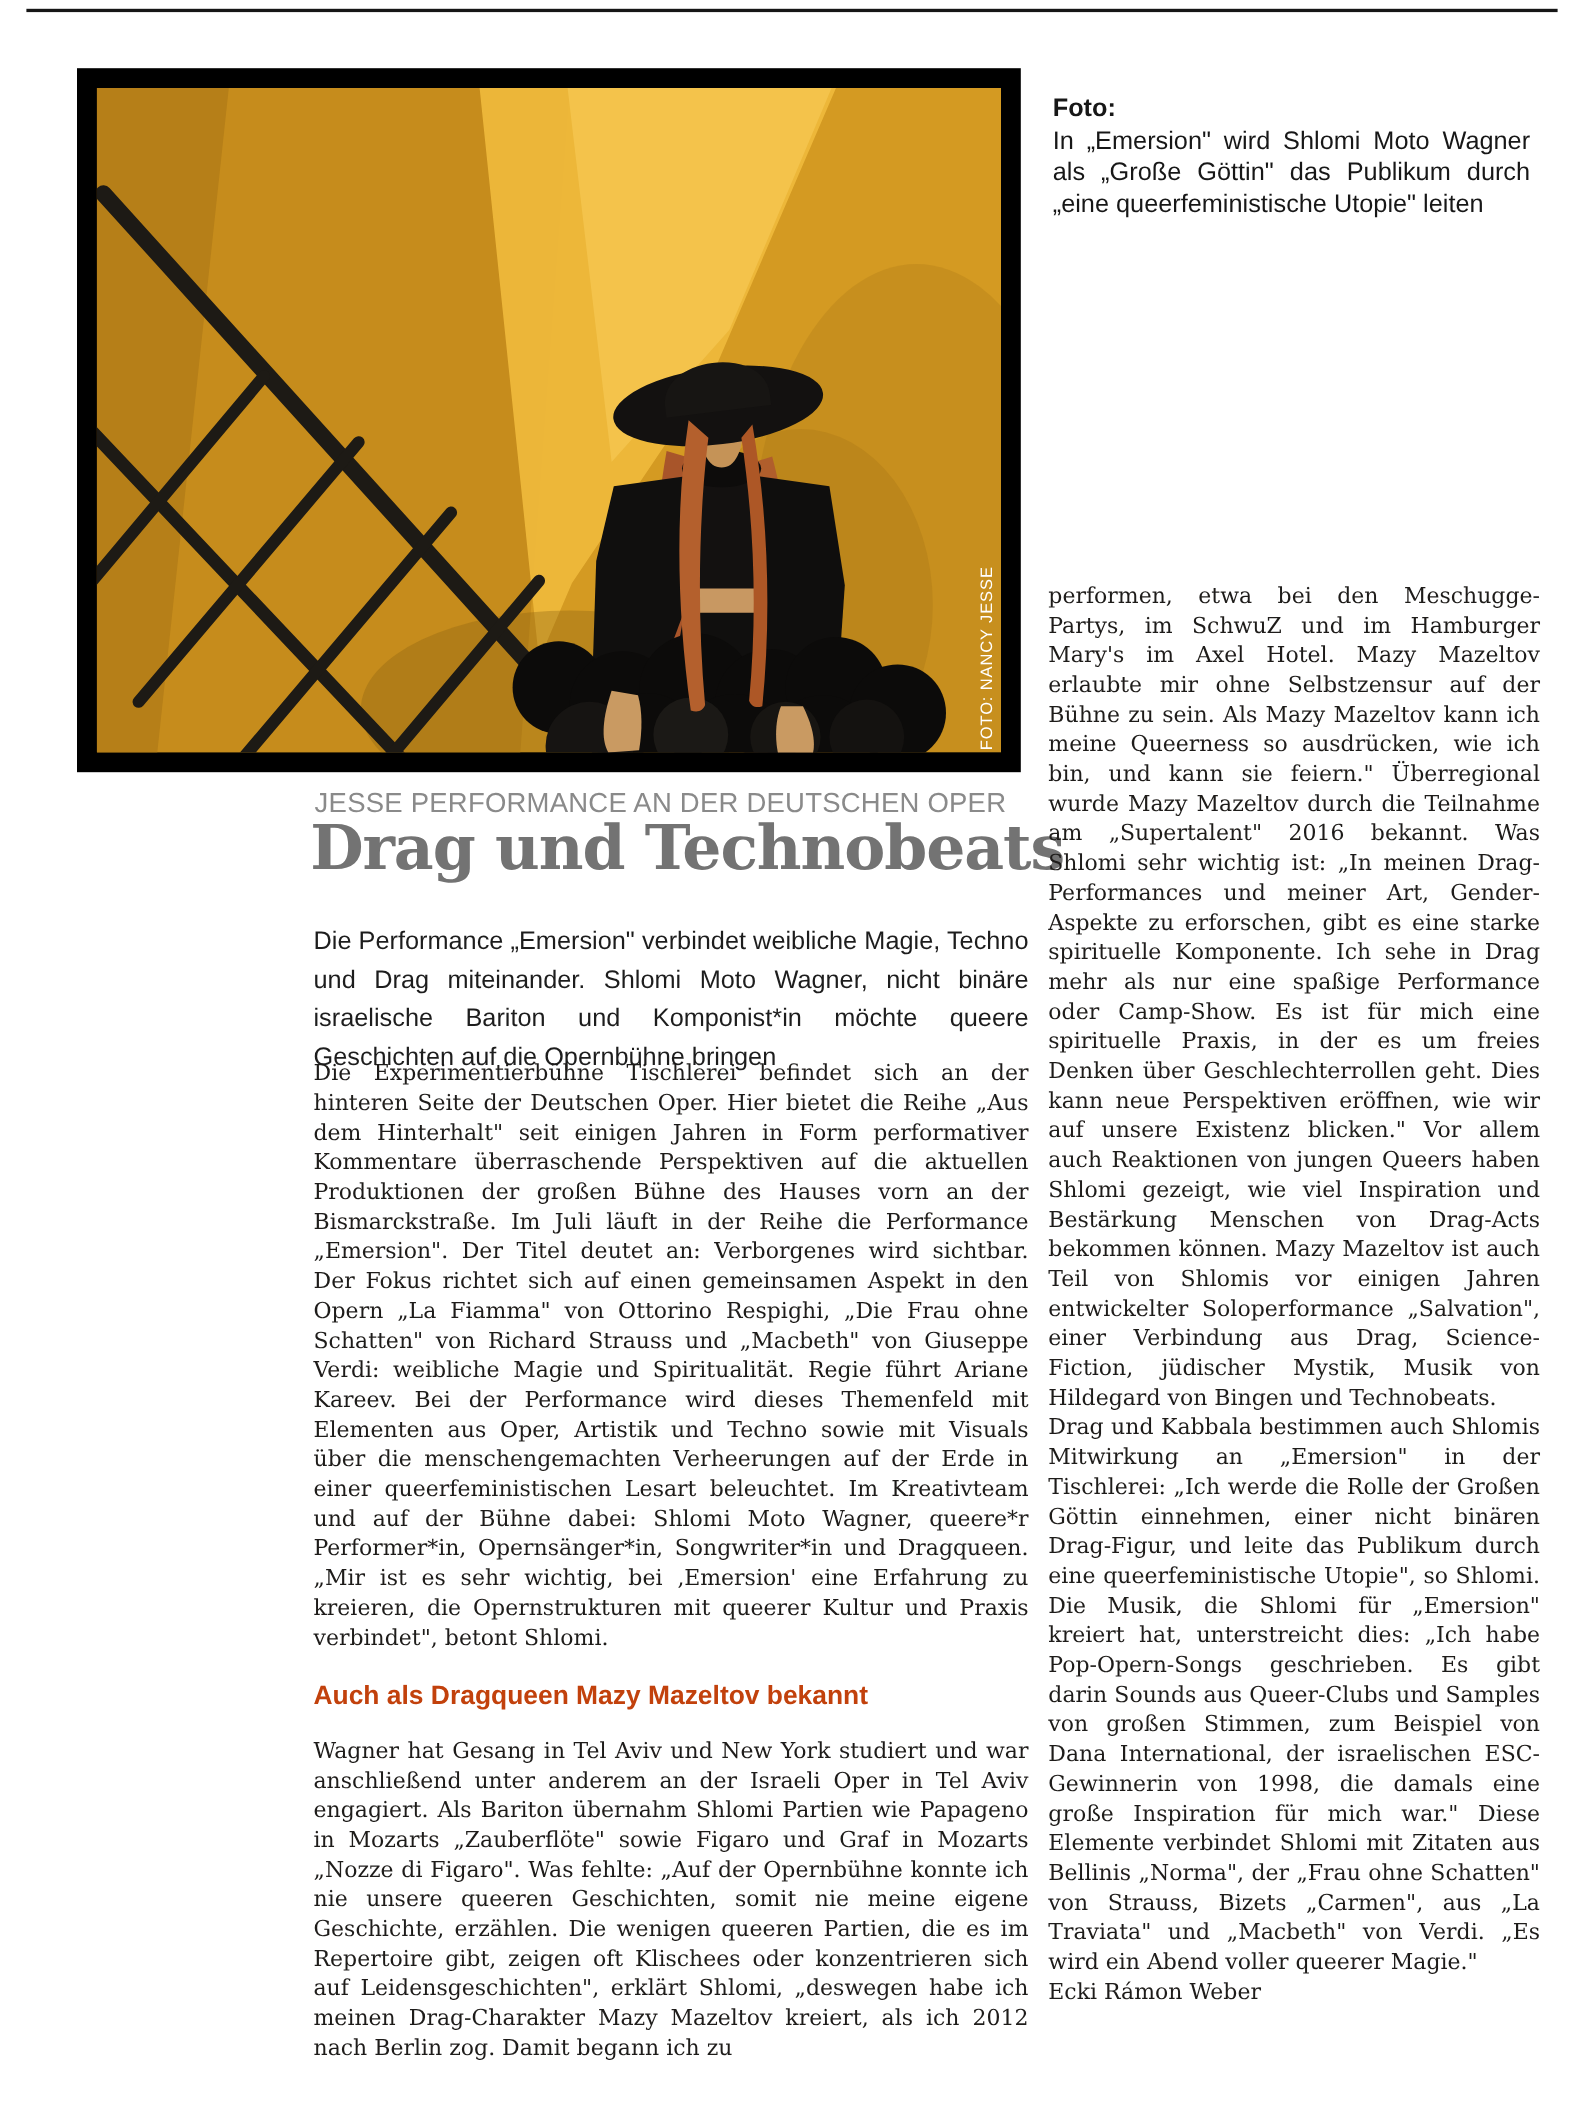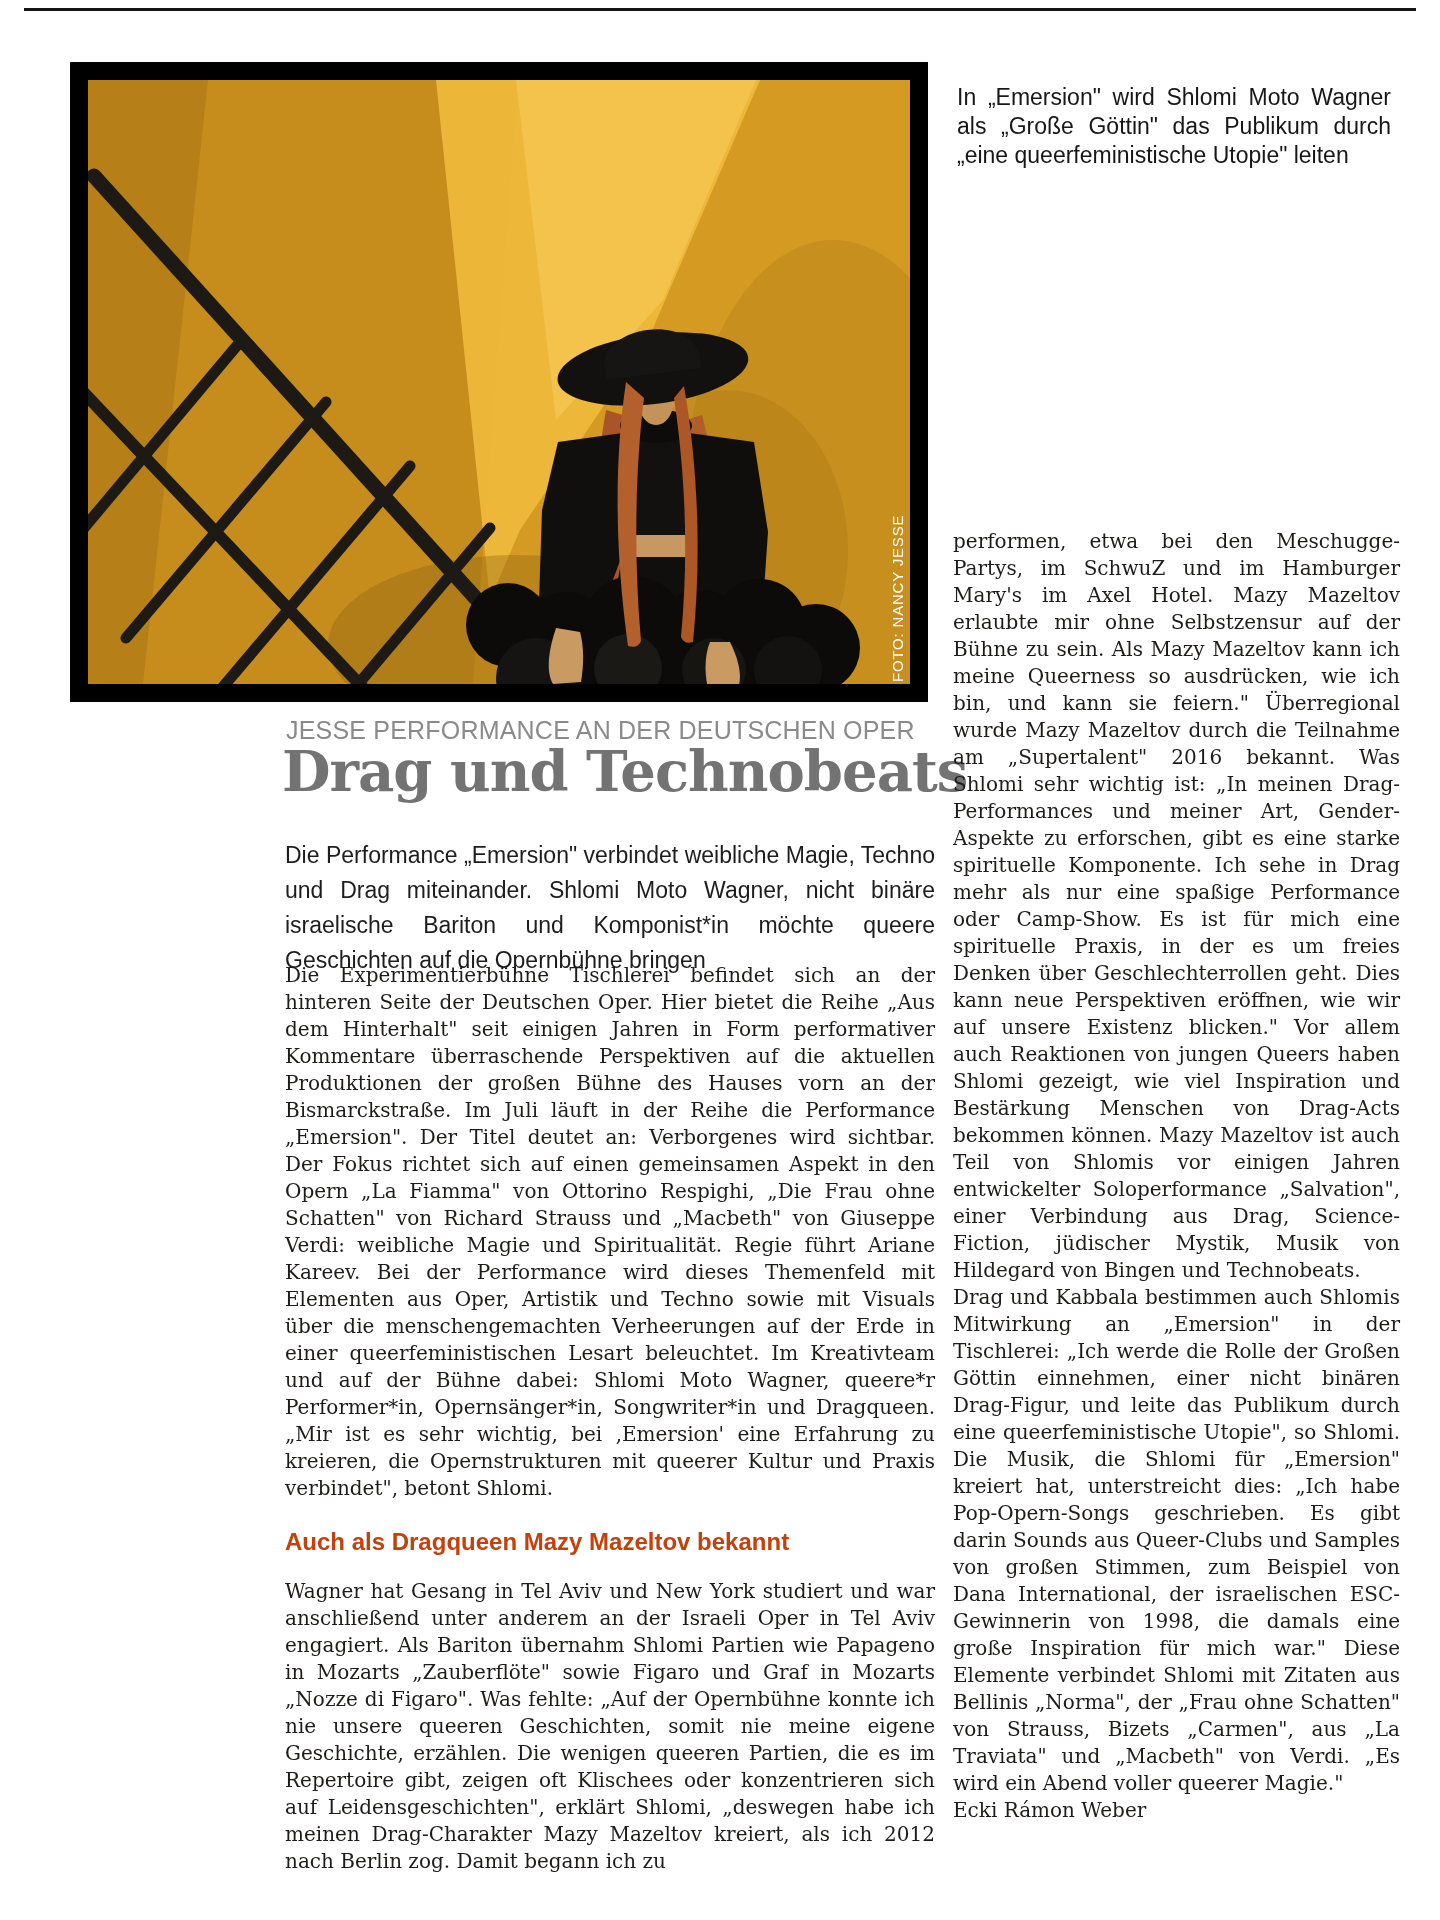--- a/index.html
+++ b/index.html
@@ -152,20 +152,21 @@
         <path d="M596,306 C611,392 613,482 605,562 C599,564 595,562 593,557 C601,472 597,392 586,318 Z" fill="#ad5726"></path>
 
         <path d="M468,548 C460,572 458,592 465,604 L493,602 C496,584 496,566 492,552 Z" fill="#c99a62"></path>
         <path d="M642,562 C652,582 654,598 650,608 L620,608 C616,592 617,574 622,562 Z" fill="#c99a62"></path>
       </g>
     </svg>
     <span class="photo-credit">FOTO: NANCY JESSE</span>
   </div>
 
   <div class="caption">
+    <p class="cap-label">Foto:</p>
     <p class="cap-text">In „Emersion" wird Shlomi Moto Wagner als „Große Göttin" das Publikum durch „eine queerfeministische Utopie" leiten</p>
   </div>
 
   <div class="kicker">JESSE PERFORMANCE AN DER DEUTSCHEN OPER</div>
   <h1 class="headline" style="margin:0;">Drag und Technobeats</h1>
   <div class="standfirst">Die Performance „Emersion" verbindet weibliche Magie, Techno und Drag miteinander. Shlomi Moto Wagner, nicht binäre israelische Bariton und Komponist*in möchte queere Geschichten auf die Opernbühne bringen</div>
 
 
   <div class="body-col col-main" lang="de">
     <p>Die Experimentierbühne Tischlerei befindet sich an der hinteren Seite der Deutschen Oper. Hier bietet die Reihe „Aus dem Hinterhalt" seit einigen Jahren in Form performativer Kommentare überraschende Perspektiven auf die aktuellen Produktionen der großen Bühne des Hauses vorn an der Bismarckstraße. Im Juli läuft in der Reihe die Performance „Emersion". Der Titel deutet an: Verborgenes wird sichtbar. Der Fokus richtet sich auf einen gemeinsamen Aspekt in den Opern „La Fiamma" von Ottorino Respighi, „Die Frau ohne Schatten" von Richard Strauss und „Macbeth" von Giuseppe Verdi: weibliche Magie und Spiritualität. Regie führt Ariane Kareev. Bei der Performance wird dieses Themenfeld mit Elementen aus Oper, Artistik und Techno sowie mit Visuals über die menschengemachten Verheerungen auf der Erde in einer queerfeministischen Lesart beleuchtet. Im Kreativteam und auf der Bühne dabei: Shlomi Moto Wagner, queere*r Performer*in, Opernsänger*in, Songwriter*in und Dragqueen. „Mir ist es sehr wichtig, bei ‚Emersion' eine Erfahrung zu kreieren, die Opernstrukturen mit queerer Kultur und Praxis verbindet", betont Shlomi.</p>

